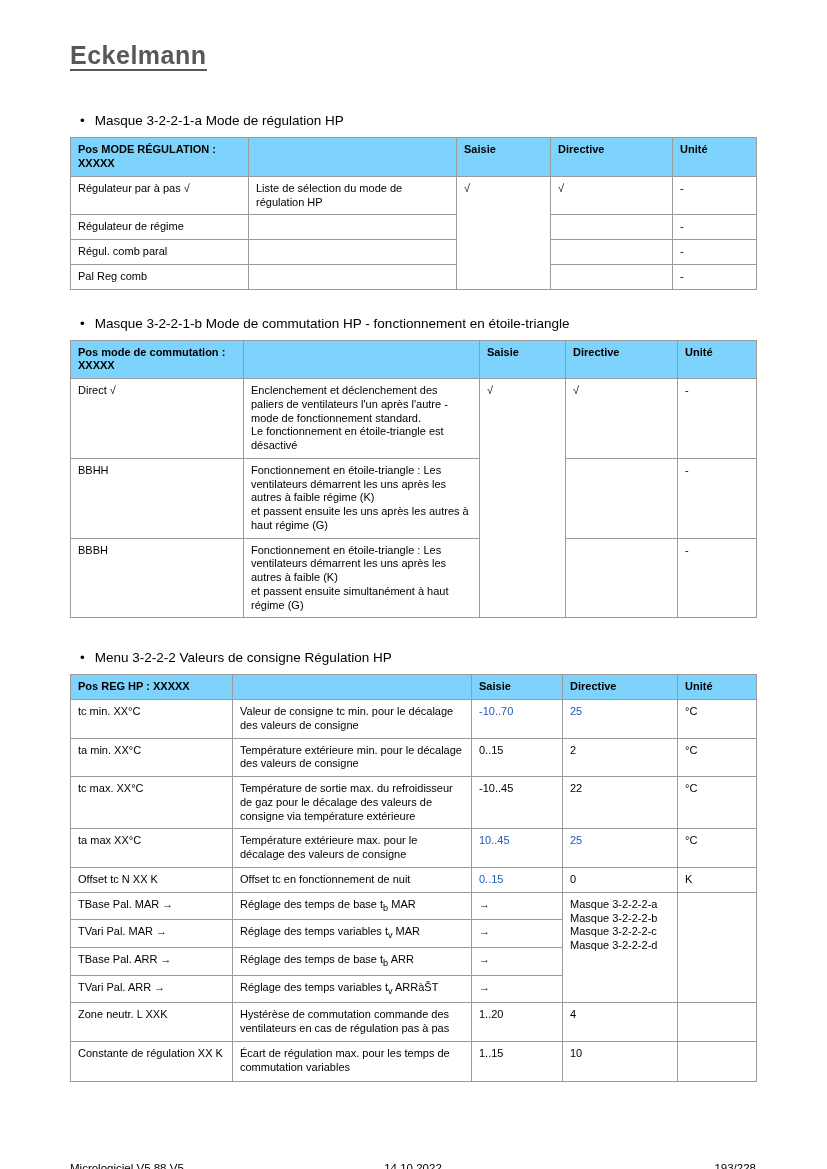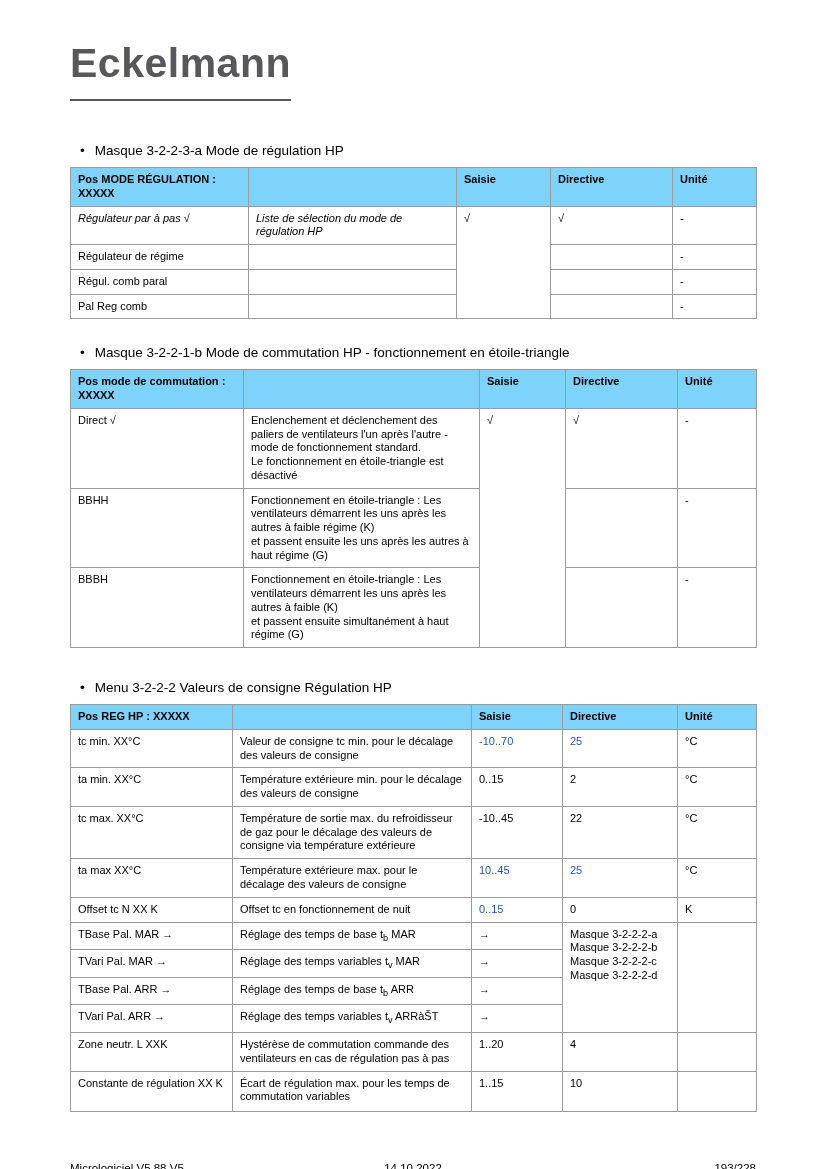--- a/index.html
+++ b/index.html
@@ -10,26 +10,26 @@
     font-family: "Liberation Sans", sans-serif;
     color: #000;
     position: relative;
     overflow: hidden;
   }
   .content { padding-left: 70px; padding-right: 71px; }
 
   .logo {
     display: inline-block;
     margin-top: 42px;
-    font-size: 41px;
+    font-size: 25px;
     font-weight: bold;
     color: #58585a;
     letter-spacing: 0.5px;
     border-bottom: 2px solid #58585a;
-    padding-bottom: 14px;
+    padding-bottom: 1px;
     line-height: 1.05;
   }
 
   .section-title {
     font-size: 13.5px;
     margin: 0 0 9px 10px;
     color: #000;
   }
   .section-title::before { content: "•"; margin-right: 10px; }
   .s1 { margin-top: 42px; }
@@ -51,21 +51,21 @@
     overflow: hidden;
   }
   .doc-table th {
     background: #7dd3fc;
     font-weight: bold;
   }
   .pre-line { white-space: pre-line; }
   .blue { color: #2057c0; }
   .masque-list { line-height: 1.66; }
   .t1 tbody tr { height: 24px; }
-  .t1 tbody tr.first { height: 38px; font-style: italic; }
+  .t1 tbody tr.first { height: 38px; }
   .t1 thead tr, .t2 thead tr { height: 38px; }
   .t3 thead tr { height: 24px; }
   .t3 tr.h38 { height: 38px; margin-left: 46px; }
   .t3 tr.h50 { height: 50px; }
   .t3 tr.h25 { height: 25px; }
   .t3 tr.arrow-row { height: 27px; }
   .t3 tr.h40 { height: 40px; }
 
   .footer {
     position: absolute;
@@ -78,21 +78,21 @@
   .footer .f-right { flex: 1; text-align: right; }
 </style>
 </head>
 <body>
 
 <div class="content">
 
   <div class="logo">Eckelmann</div>
 
   
-  <div class="section-title s1">Masque 3-2-2-3-a Mode de régulation HP</div>
+  <div class="section-title s1">Masque 3-2-2-1-a Mode de régulation HP</div>
   <table class="doc-table t1">
     <colgroup>
       <col style="width:178px">
         <col style="width:208px">
         <col style="width:94px">
         <col style="width:122px">
         <col style="width:84px">
     </colgroup>
     <thead>
       <tr>

